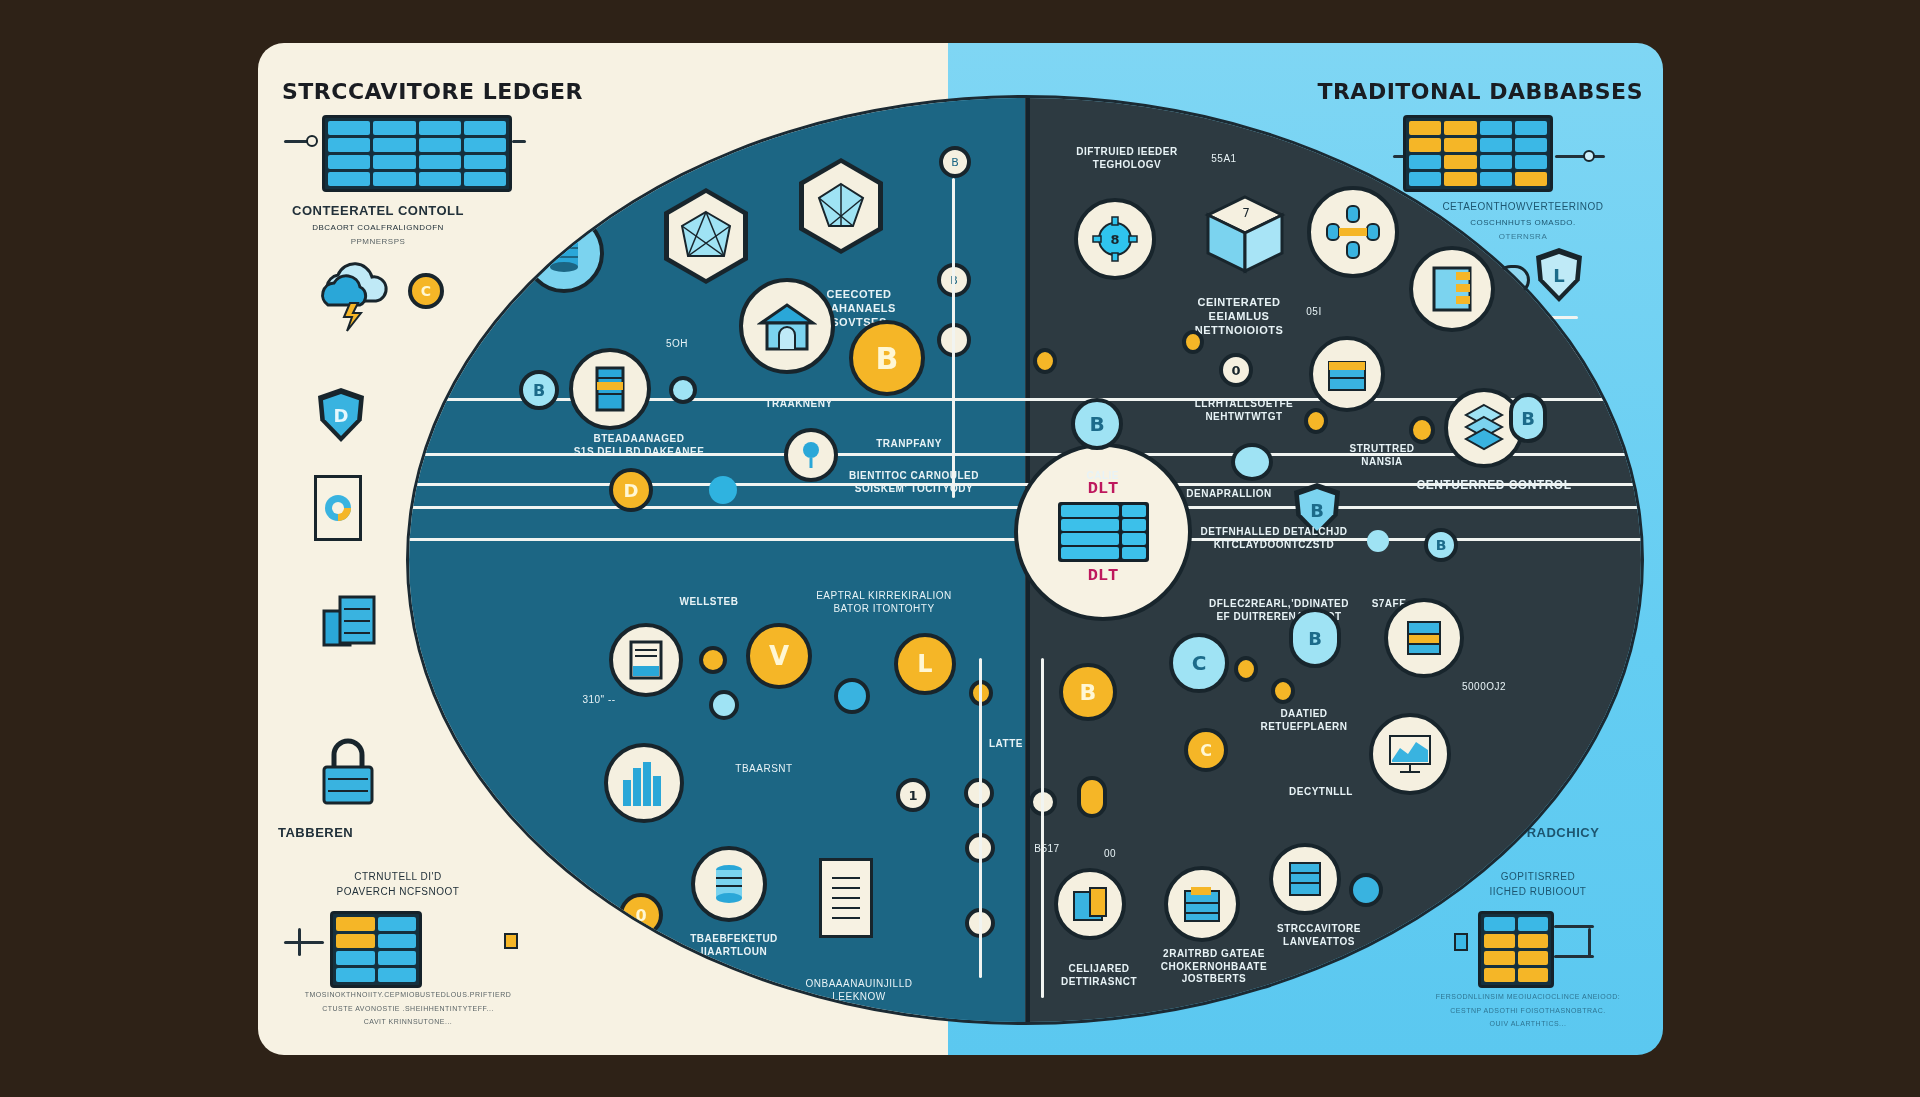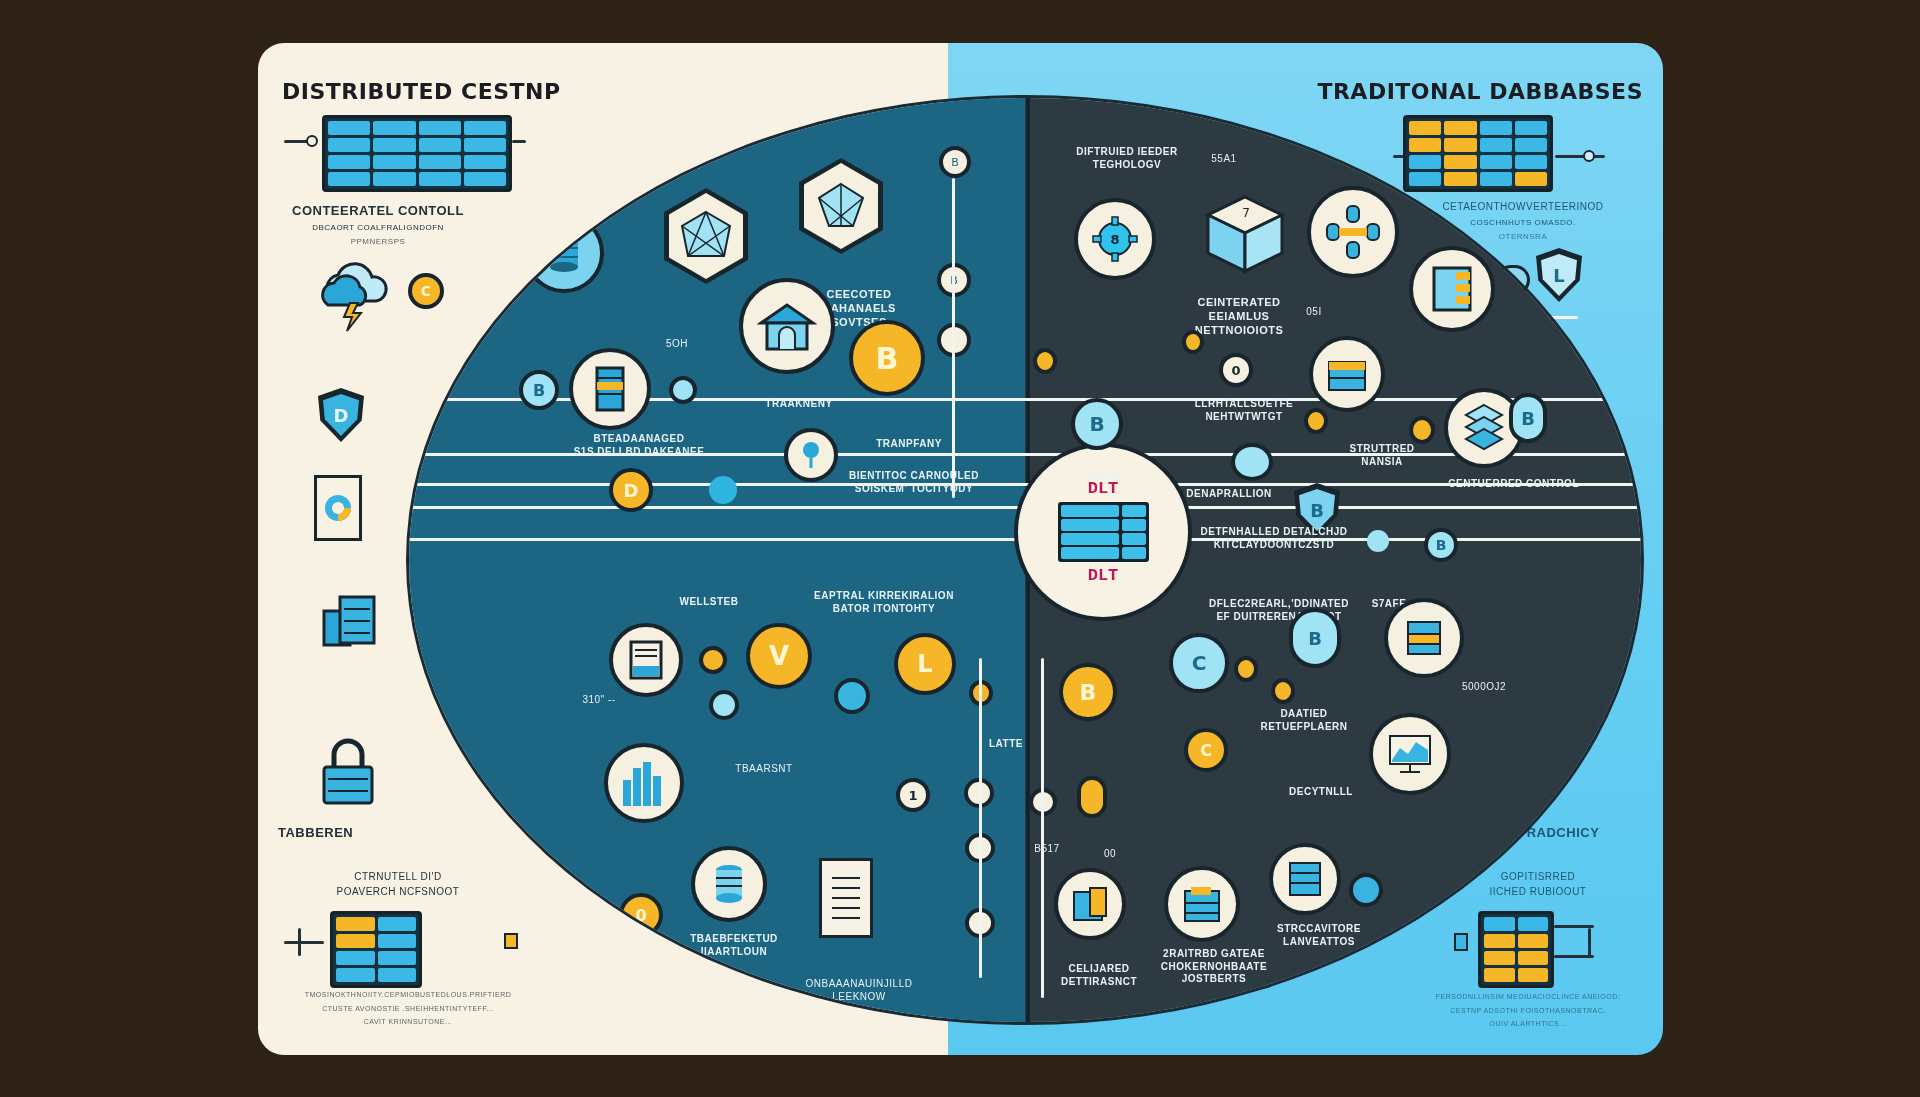--- a/index.html
+++ b/index.html
@@ -41,21 +41,21 @@
   svg { display: block; }
 </style>
 </head>
 <body>
 
 <div class="stage">
   <div class="card">
     <div class="half-left"></div>
     <div class="half-right"></div>
 
-    <div class="title" style="left:24px; top:36px;">DISTRIBUTED CESTNP</div>
+    <div class="title" style="left:24px; top:36px;">STRCCAVITORE LEDGER</div>
     <div class="title" style="right:20px; top:36px;">TRADITONAL DABBABSES</div>
 
     <div class="hline" style="left:26px; top:97px; width:28px; background:#22313a;"></div>
     <div class="dot" style="left:48px; top:92px; background:#f7f2e3;"></div>
     <div class="table" style="left:64px; top:72px; width:190px; grid-template-columns:repeat(4,1fr);">
       <div class="cell c-blue"></div>
         <div class="cell c-blue"></div>
         <div class="cell c-blue"></div>
         <div class="cell c-blue"></div>
       <div class="cell c-blue"></div>
@@ -320,21 +320,21 @@
       <div class="lbl light small" style="left:420px; top:372px; width:170px; font-weight:bold;">
         <div>BIENTITOC CARNOULED</div>
         <div>SOISKEM' TOCITYODY</div>
       </div>
       <div class="node gold" style="left:200px; top:370px; width:44px; height:44px; font-size:18px;">
           <span>D</span>
         </div>
       <div class="node cyan" style="left:300px; top:378px; width:28px; height:28px; border-color:transparent; background:#2fb3e0;"></div>
 
       <div class="lbl light small" style="left:260px; top:498px; width:80px; font-weight:bold;">WELLSTEB</div>
-      <div class="lbl light small" style="left:380px; top:492px; width:190px; font-weight:bold;">
+      <div class="lbl light small" style="left:380px; top:492px; width:190px; font-weight:normal;">
         <div>EAPTRAL KIRREKIRALION</div>
         <div>BATOR ITONTOHTY</div>
       </div>
       <div class="node cream" style="left:200px; top:525px; width:74px; height:74px;">
         <svg width="34" height="40" viewBox="0 0 34 40">
             <rect x="2" y="2" width="30" height="36" fill="#f7f2e3" stroke="#18252c" stroke-width="3"></rect>
             <line x1="6" y1="10" x2="28" y2="10" stroke="#18252c" stroke-width="2"></line>
             <line x1="6" y1="16" x2="28" y2="16" stroke="#18252c" stroke-width="2"></line>
             <rect x="4" y="26" width="26" height="10" fill="#2aa7d8"></rect>
           </svg>
@@ -491,21 +491,21 @@
         <svg width="44" height="50" viewBox="0 0 44 50">
             <polygon points="22,2 40,12 22,22 4,12" fill="#9fe3f4" stroke="#18252c" stroke-width="2"></polygon>
             <polygon points="22,14 40,24 22,34 4,24" fill="#7bd3ef" stroke="#18252c" stroke-width="2"></polygon>
             <polygon points="22,26 40,36 22,46 4,36" fill="#39b3e0" stroke="#18252c" stroke-width="2"></polygon>
           </svg>
       </div>
       <div class="node cyan" style="left:1100px; top:295px; width:38px; height:50px; border-radius:20px; font-size:18px;">
           <span>B</span>
         </div>
       <div class="lbl light small" style="left:765px; top:390px; width:110px; font-weight:bold;">DENAPRALLION</div>
-      <div class="lbl light small" style="left:1000px; top:380px; width:170px; font-weight:bold; font-size:10px;text-align:right;">CENTUERRED CONTROL</div>
+      <div class="lbl light small" style="left:1000px; top:380px; width:170px; font-weight:bold; font-size:12px;">CENTUERRED CONTROL</div>
       <div class="shield" style="left:885px; top:385px; background:#18252c;">
         <div class="shield-inner" style="background:#7bd3ef; color:#1c6b8a;">
             <span>B</span>
           </div>
       </div>
       <div class="lbl light small" style="left:780px; top:428px; width:170px; font-weight:bold;">
         <div>DETFNHALLED DETALCHJD</div>
         <div>KITCLAYDOONTCZSTD</div>
       </div>
       <div class="node gold" style="left:958px; top:432px; width:22px; height:22px; border-color:transparent; background:#9fe3f4;"></div>

